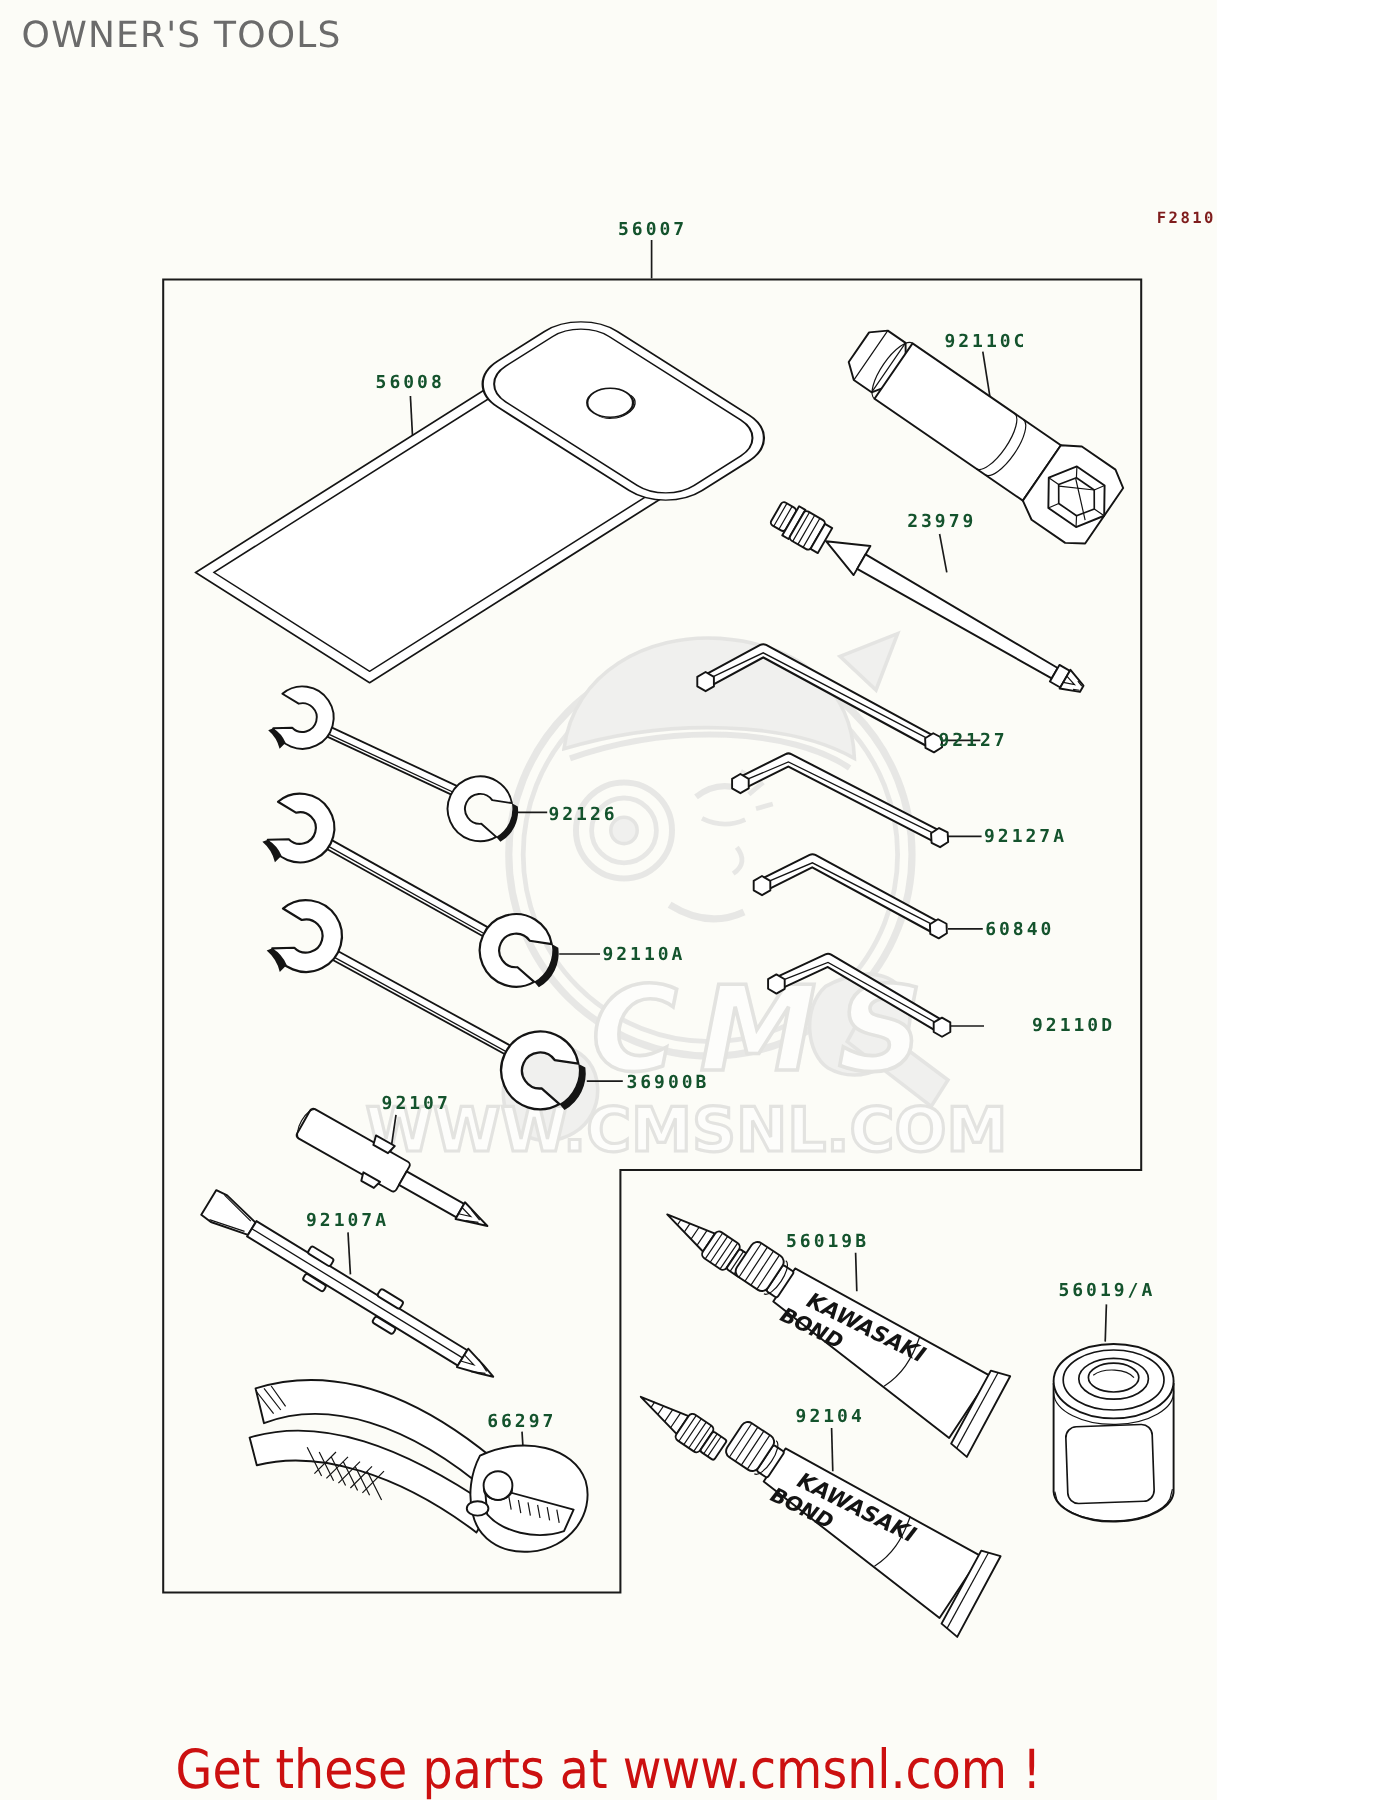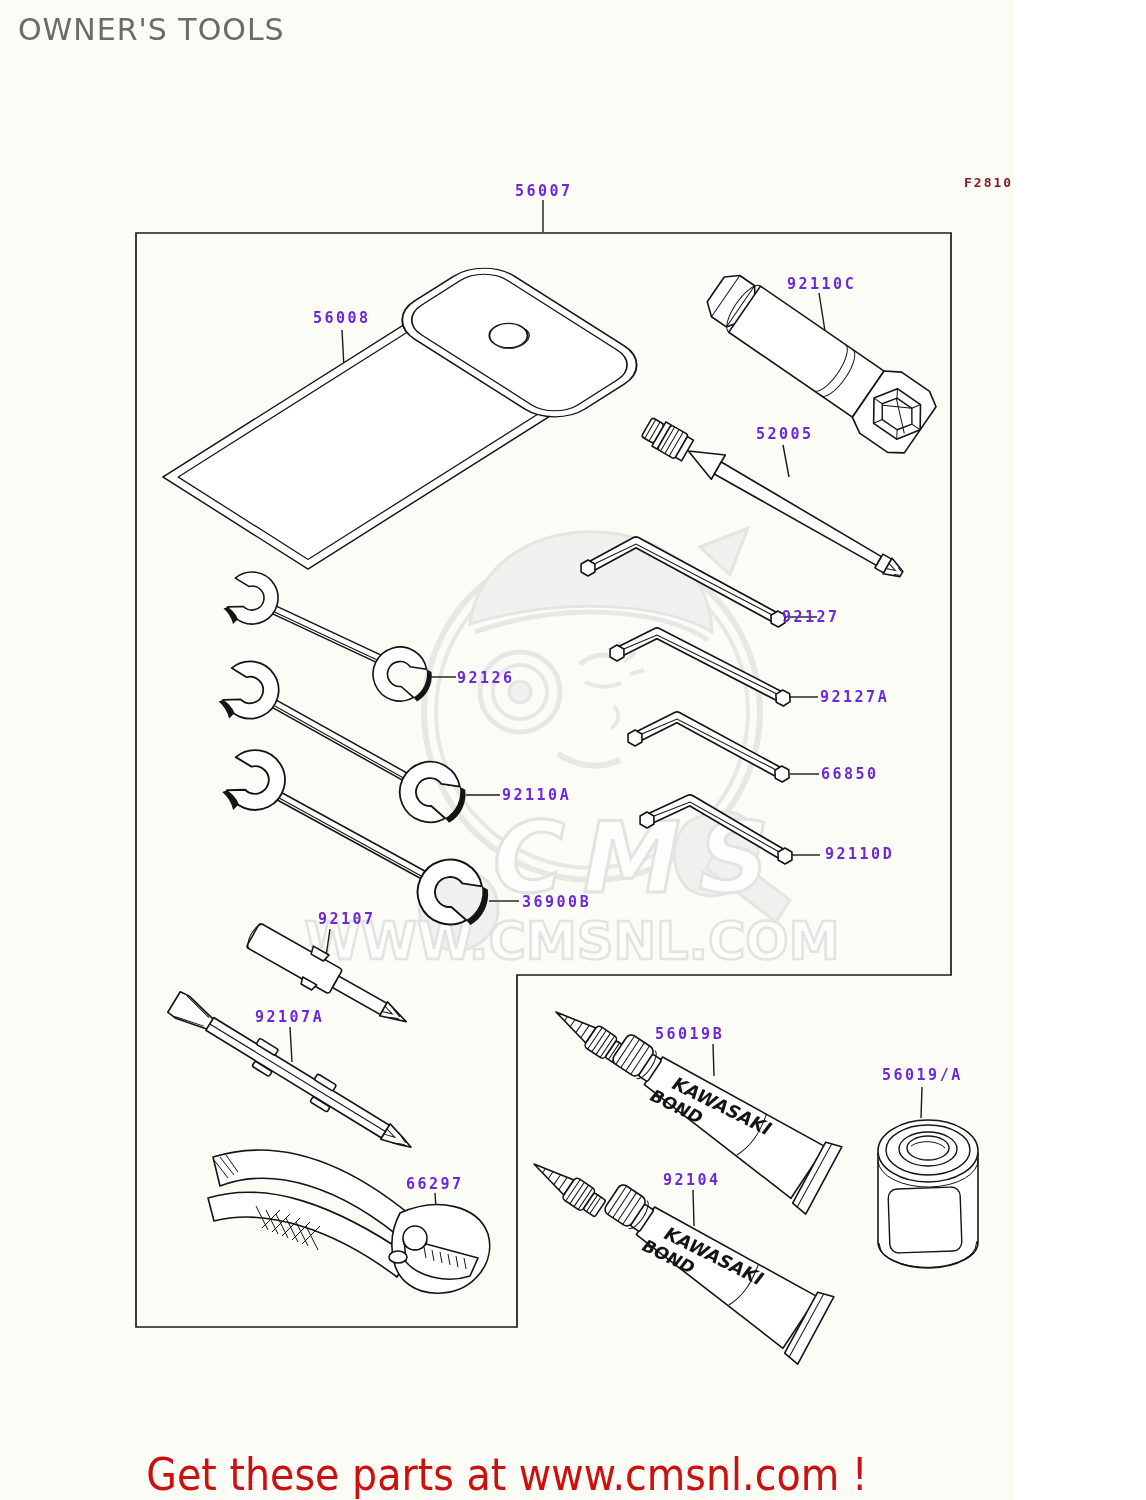--- a/index.html
+++ b/index.html
@@ -4,21 +4,21 @@
 <style>
   html,body{margin:0;padding:0;background:#ffffff;}
   .page{position:relative;width:1014px;height:1500px;background:#fcfcf7;overflow:hidden;
         font-family:"DejaVu Sans",sans-serif;}
   .page-title{position:absolute;left:18px;top:12px;font-size:30px;letter-spacing:1px;
         color:#6b6b6b;white-space:nowrap;}
   .fig-code{position:absolute;left:964px;top:175px;font:bold 13px "DejaVu Sans Mono",monospace;
         letter-spacing:2px;color:#7f1d1d;}
   svg.canvas{position:absolute;left:0;top:0;}
   .plabel{position:absolute;font:bold 15px "DejaVu Sans Mono",monospace;letter-spacing:2.5px;
-        color:#6d28d9;white-space:nowrap;}
+        color:#14532d;white-space:nowrap;}
   .footer-promo{position:absolute;left:50%;top:1448px;transform:translateX(-50%) scaleX(.88);
         transform-origin:center top;font-size:45px;color:#cc1010;white-space:nowrap;}
   
   .tool{fill:#ffffff;stroke:#141414;stroke-width:1.6;stroke-linejoin:round;}
   .toolno{fill:none;stroke:#141414;stroke-width:1.4;stroke-linejoin:round;}
   .thin{fill:none;stroke:#141414;stroke-width:1;}
   .dark{fill:#141414;stroke:none;}
   .kb{fill:none;stroke:#141414;stroke-width:12;stroke-linejoin:round;stroke-linecap:butt;}
   .kw{fill:none;stroke:#ffffff;stroke-width:8.6;stroke-linejoin:round;stroke-linecap:butt;}
   .kr{fill:none;stroke:#141414;stroke-width:1.1;}
@@ -260,27 +260,27 @@
       <ellipse class="toolno" cx="928" cy="1148" rx="21" ry="12"></ellipse>
       <path class="thin" d="M911,1146 a20,11 0 0 1 34,2"></path>
       <path class="thin" d="M878,1161 A50,27 0 0 0 978,1159"></path>
       <rect class="toolno" x="889" y="1188" width="72" height="64" rx="9" transform="rotate(-2 925 1220)"></rect>
     </g>
   </svg>
 
   <div class="plabel" style="left:515px;top:182px">56007</div>
   <div class="plabel" style="left:313px;top:309px">56008</div>
   <div class="plabel" style="left:787px;top:275px">92110C</div>
-  <div class="plabel" style="left:756px;top:425px">52005</div>
+  <div class="plabel" style="left:756px;top:425px">23979</div>
   <div class="plabel" style="left:782px;top:608px">92127</div>
   <div class="plabel" style="left:457px;top:669px">92126</div>
   <div class="plabel" style="left:820px;top:688px">92127A</div>
-  <div class="plabel" style="left:821px;top:765px">66850</div>
+  <div class="plabel" style="left:821px;top:765px">60840</div>
   <div class="plabel" style="left:502px;top:786px">92110A</div>
-  <div class="plabel" style="left:825px;top:845px">92110D</div>
+  <div class="plabel" style="left:860px;top:845px">92110D</div>
   <div class="plabel" style="left:522px;top:893px">36900B</div>
   <div class="plabel" style="left:318px;top:910px">92107</div>
   <div class="plabel" style="left:255px;top:1008px">92107A</div>
   <div class="plabel" style="left:406px;top:1175px">66297</div>
   <div class="plabel" style="left:655px;top:1025px">56019B</div>
   <div class="plabel" style="left:882px;top:1066px">56019/A</div>
   <div class="plabel" style="left:663px;top:1171px">92104</div>
 
   <div class="footer-promo">Get these parts at www.cmsnl.com !</div>
 </div>

